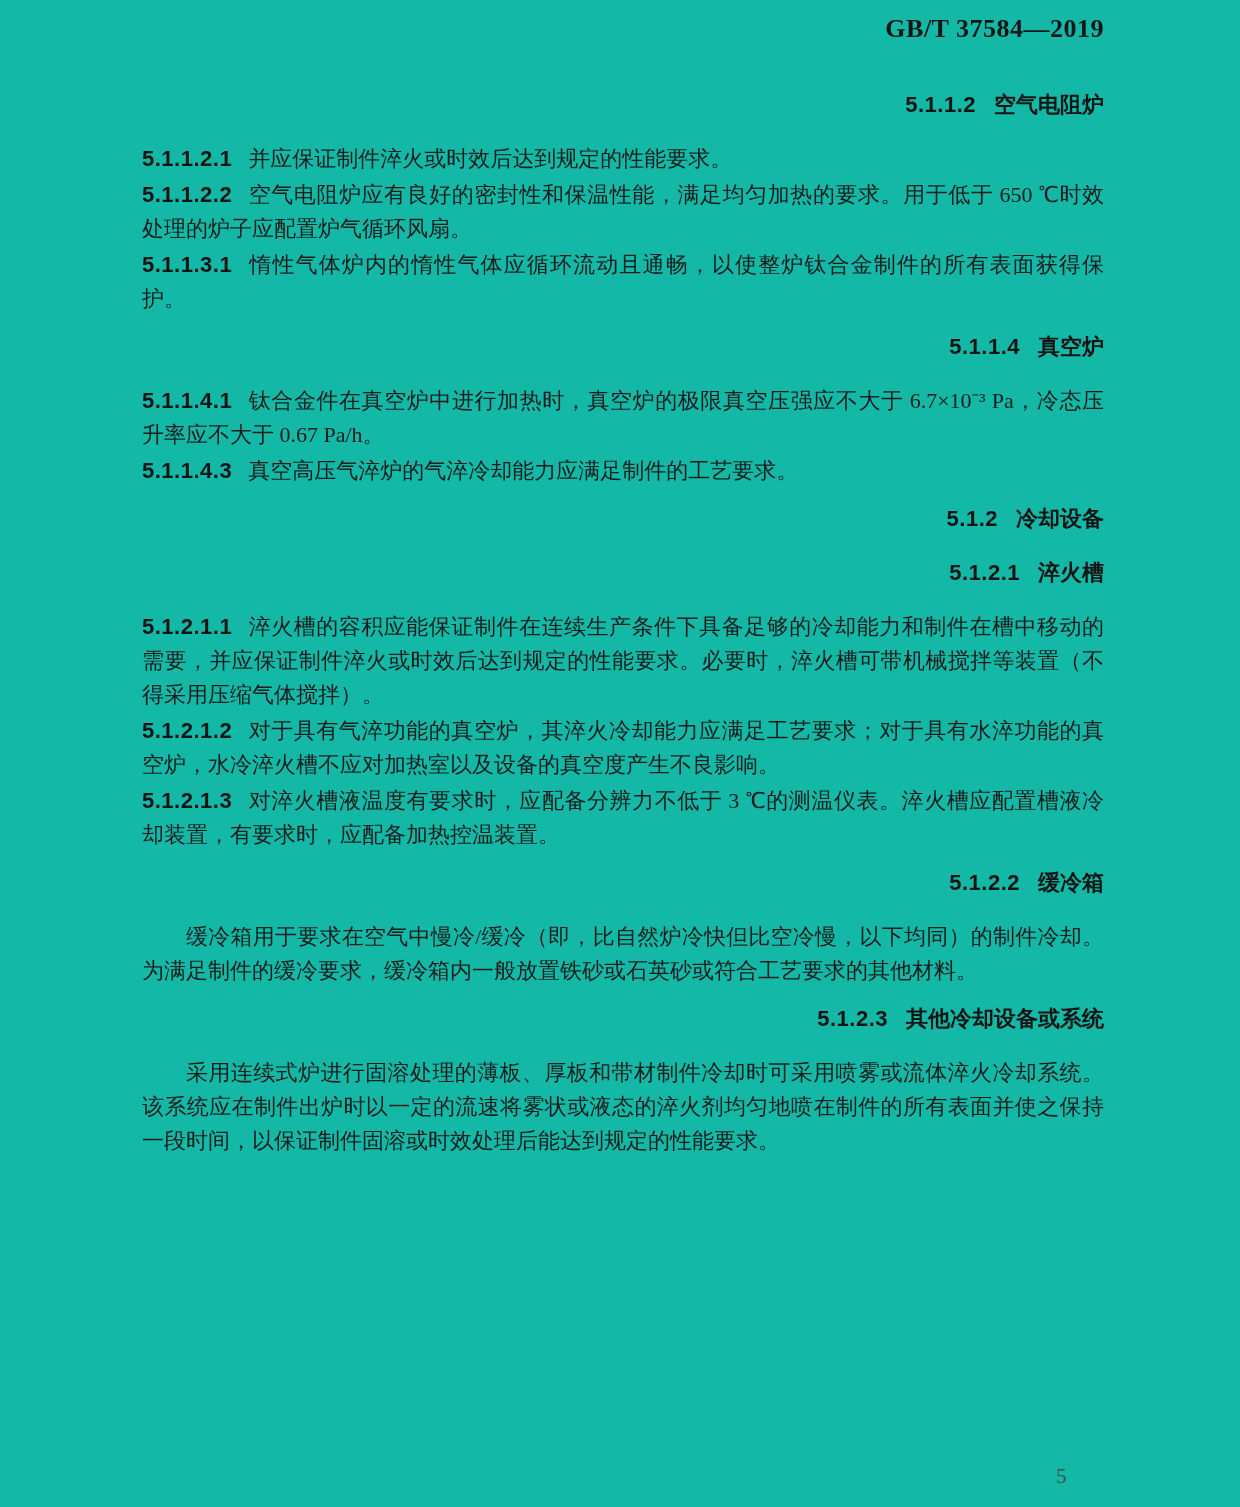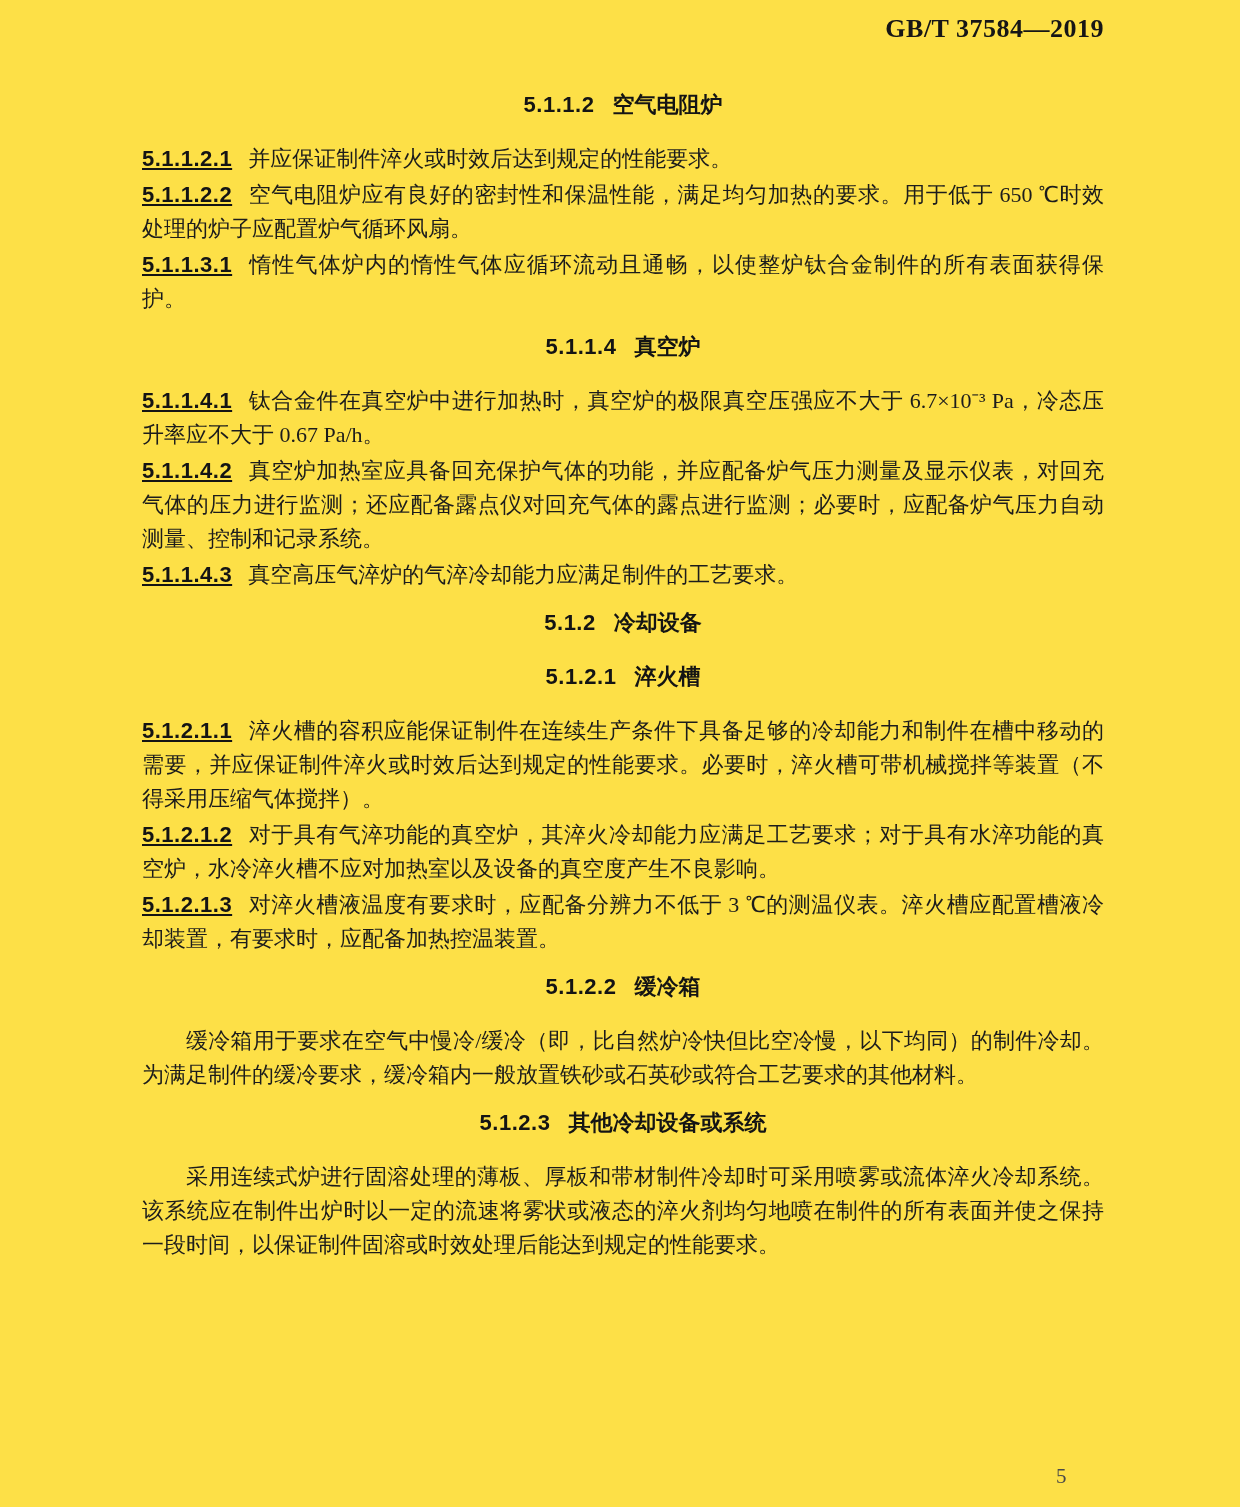--- a/index.html
+++ b/index.html
@@ -12,21 +12,21 @@
     height: 1507px;
     position: relative;
     background: #fdfdfd;
     color: #1c1c1c;
     font-family: "Liberation Serif", serif;
     overflow: hidden;
   }
   .page {
     position: absolute;
     inset: 0;
-    background: #fde047;
+    background: #14b8a6;
     padding-left: 7px;
   }
   .doc-header {
     position: absolute;
     top: 14px;
     right: 136px;
     font-family: "Liberation Serif", serif;
     font-weight: bold;
     font-size: 26px;
     letter-spacing: 0.5px;
@@ -39,40 +39,39 @@
     width: 962px;
     text-align: justify;
     text-justify: inter-ideograph;
   }
   .heading {
     font-family: "Liberation Sans", sans-serif;
     font-weight: bold;
     font-size: 22px;
     line-height: 34px;
     margin: 14px 0 20px 0;
-    text-align: center;
+    text-align: right;
     color: #141414;
   }
   .heading .num {
     margin-right: 18px;
     letter-spacing: 0.5px;
   }
   .item {
     font-size: 22px;
     line-height: 34px;
     margin: 2px 0;
   }
   .item .num {
     font-family: "Liberation Sans", sans-serif;
     font-weight: bold;
     margin-right: 16px;
     letter-spacing: 0.5px;
     white-space: nowrap;
     color: #141414;
-    text-decoration: underline;
   }
   .para {
     font-size: 22px;
     line-height: 34px;
     margin: 14px 0;
     text-indent: 2em;
   }
   .page-number {
     position: absolute;
     left: 1056px;
@@ -98,21 +97,20 @@
     <p class="item"><span class="num">5.1.1.2.2</span><span class="txt">空气电阻炉应有良好的密封性和保温性能，满足均匀加热的要求。用于低于 650 ℃时效处理的炉子应配置炉气循环风扇。</span></p>
 
 
     <p class="item"><span class="num">5.1.1.3.1</span><span class="txt">惰性气体炉内的惰性气体应循环流动且通畅，以使整炉钛合金制件的所有表面获得保护。</span></p>
 
 
     <h3 class="heading"><span class="num">5.1.1.4</span><span class="ttl">真空炉</span></h3>
 
     <p class="item"><span class="num">5.1.1.4.1</span><span class="txt">钛合金件在真空炉中进行加热时，真空炉的极限真空压强应不大于 6.7×10⁻³ Pa，冷态压升率应不大于 0.67 Pa/h。</span></p>
 
-    <p class="item"><span class="num">5.1.1.4.2</span><span class="txt">真空炉加热室应具备回充保护气体的功能，并应配备炉气压力测量及显示仪表，对回充气体的压力进行监测；还应配备露点仪对回充气体的露点进行监测；必要时，应配备炉气压力自动测量、控制和记录系统。</span></p>
 
     <p class="item"><span class="num">5.1.1.4.3</span><span class="txt">真空高压气淬炉的气淬冷却能力应满足制件的工艺要求。</span></p>
 
     <h3 class="heading"><span class="num">5.1.2</span><span class="ttl">冷却设备</span></h3>
 
     <h3 class="heading"><span class="num">5.1.2.1</span><span class="ttl">淬火槽</span></h3>
 
     <p class="item"><span class="num">5.1.2.1.1</span><span class="txt">淬火槽的容积应能保证制件在连续生产条件下具备足够的冷却能力和制件在槽中移动的需要，并应保证制件淬火或时效后达到规定的性能要求。必要时，淬火槽可带机械搅拌等装置（不得采用压缩气体搅拌）。</span></p>
 
     <p class="item"><span class="num">5.1.2.1.2</span><span class="txt">对于具有气淬功能的真空炉，其淬火冷却能力应满足工艺要求；对于具有水淬功能的真空炉，水冷淬火槽不应对加热室以及设备的真空度产生不良影响。</span></p>

